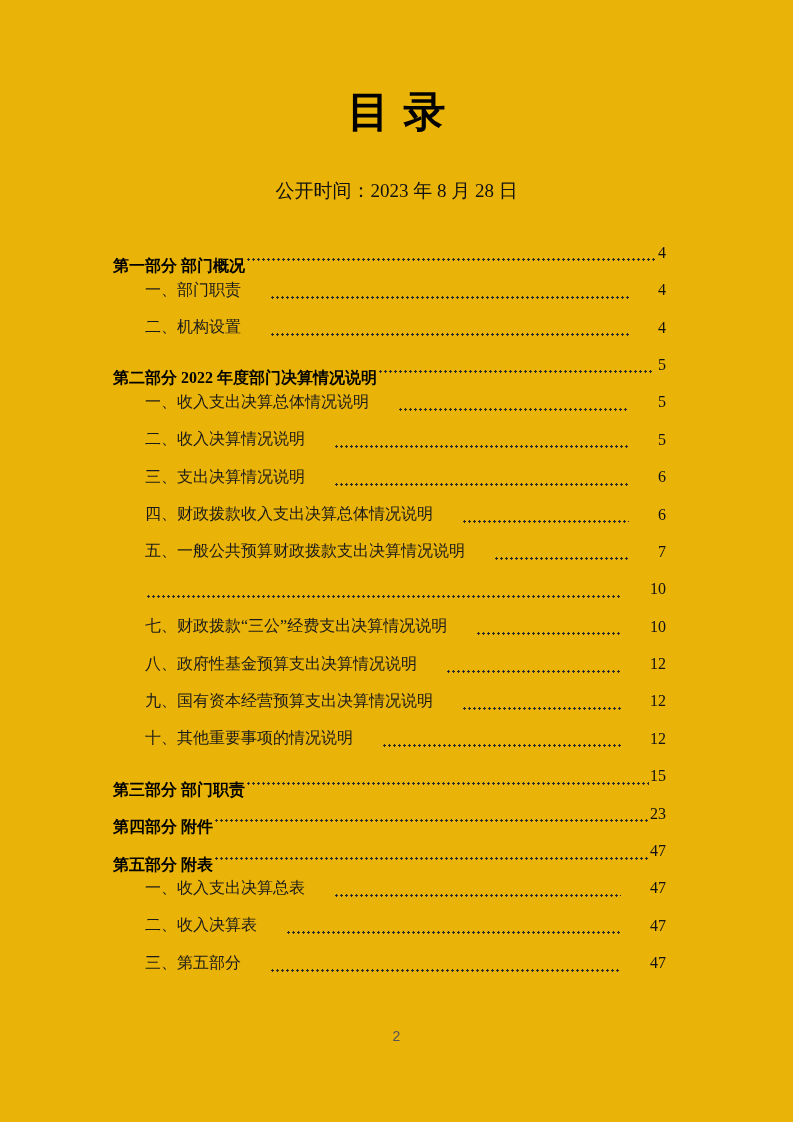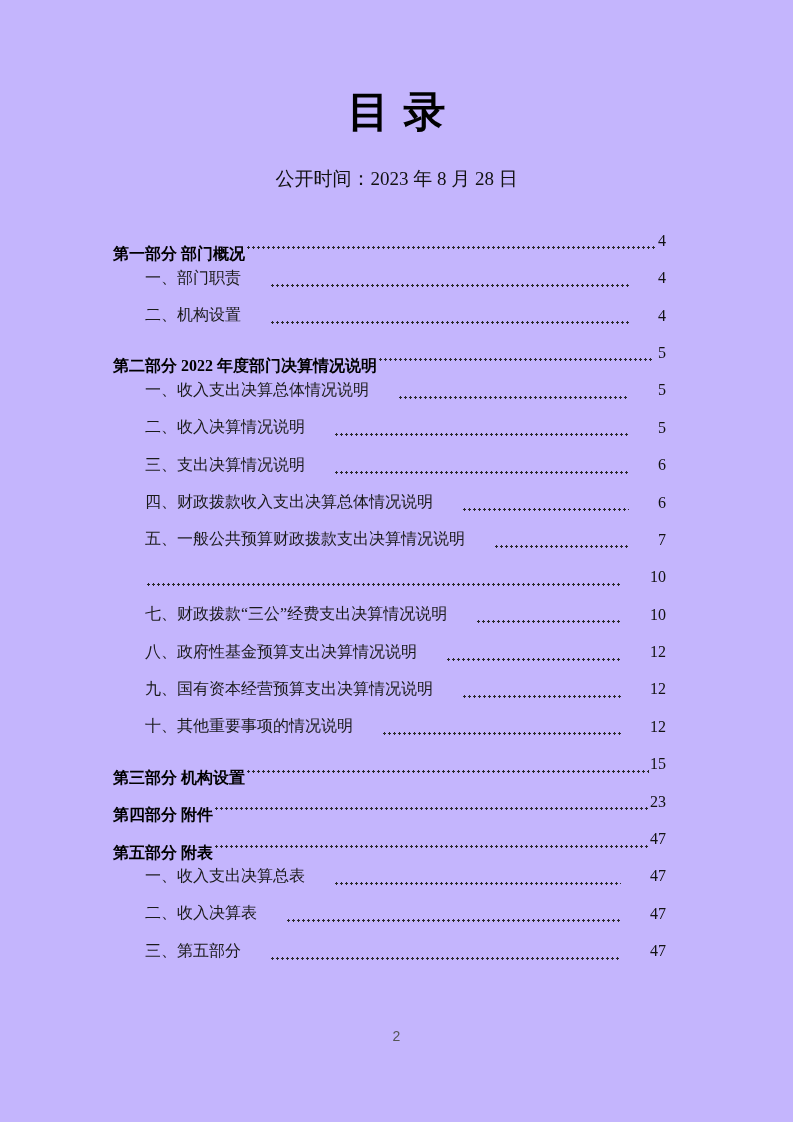--- a/index.html
+++ b/index.html
@@ -4,39 +4,39 @@
 <style>
   html, body {
     margin: 0;
     padding: 0;
     background: #ffffff;
   }
   .page {
     position: relative;
     width: 793px;
     height: 1122px;
-    background: #c4b5fd;
+    background: #eab308;
     font-family: "Liberation Serif", "DejaVu Serif", serif;
     color: #1a1a1a;
     overflow: hidden;
   }
   .doc-title {
     margin: 0;
     padding-top: 88px;
     text-align: center;
     font-family: "Liberation Sans", "DejaVu Sans", sans-serif;
     font-weight: bold;
     font-size: 42px;
     line-height: 1.15;
     letter-spacing: 14px;
     text-indent: 14px; 
     color: #000000;
   }
   .pub-date {
-    margin-top: 32px;
+    margin-top: 44px;
     text-align: center;
     font-size: 19px;
     line-height: 1.2;
     color: #111111;
   }
   .toc {
     margin: 31px 127px 0 113px; 
   }
   .toc-row {
     display: flex;
@@ -159,21 +159,21 @@
     <span class="toc-label">九、国有资本经营预算支出决算情况说明</span>
     <span class="toc-dots"></span>
     <span class="toc-page">12</span>
   </div>
       <div class="toc-row level2">
     <span class="toc-label">十、其他重要事项的情况说明</span>
     <span class="toc-dots"></span>
     <span class="toc-page">12</span>
   </div>
       <div class="toc-row level1">
-    <span class="toc-label">第三部分 机构设置</span>
+    <span class="toc-label">第三部分 部门职责</span>
     <span class="toc-dots"></span>
     <span class="toc-page">15</span>
   </div>
       <div class="toc-row level1">
     <span class="toc-label">第四部分 附件</span>
     <span class="toc-dots"></span>
     <span class="toc-page">23</span>
   </div>
       <div class="toc-row level1">
     <span class="toc-label">第五部分 附表</span>

